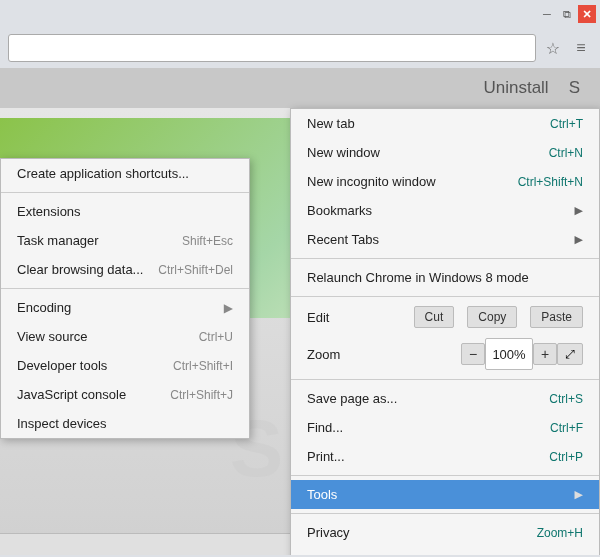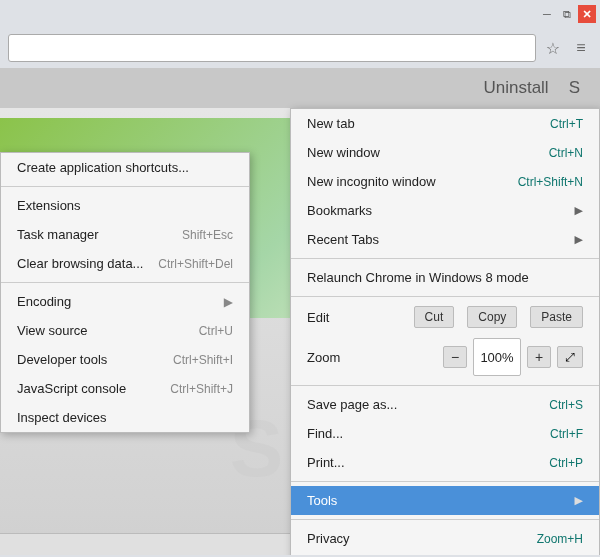--- a/index.html
+++ b/index.html
@@ -172,21 +172,21 @@
 
     .footer-bar span {
       margin-left: 10px;
       cursor: pointer;
       text-decoration: underline;
     }
 
     
     .left-menu {
       position: absolute;
-      top: 44px;
+      top: 50px;
       left: 0;
       width: 250px;
       background: #f5f5f5;
       border: 1px solid #bbb;
       box-shadow: 2px 2px 8px rgba(0,0,0,0.25);
       z-index: 100;
     }
 
     .left-menu-item {
       padding: 7px 16px;
@@ -252,21 +252,21 @@
 
     .right-menu-item.highlighted .arrow {
       color: #ddd;
     }
 
     
     .zoom-row {
       padding: 5px 16px;
       display: flex;
       align-items: center;
-      gap: 6px;
+      gap: 0;
     }
 
     .zoom-label {
       flex: 1;
       color: #222;
     }
 
     .zoom-btn {
       width: 24px;
       height: 22px;
@@ -276,21 +276,21 @@
       display: flex;
       align-items: center;
       justify-content: center;
       cursor: pointer;
       font-size: 14px;
       color: #333;
     }
 
     .zoom-value {
       width: 48px;
-      height: 38px;
+      height: 32px;
       background: white;
       border: 1px solid #bbb;
       border-radius: 2px;
       display: flex;
       align-items: center;
       justify-content: center;
       font-size: 13px;
       color: #222;
     }
 

